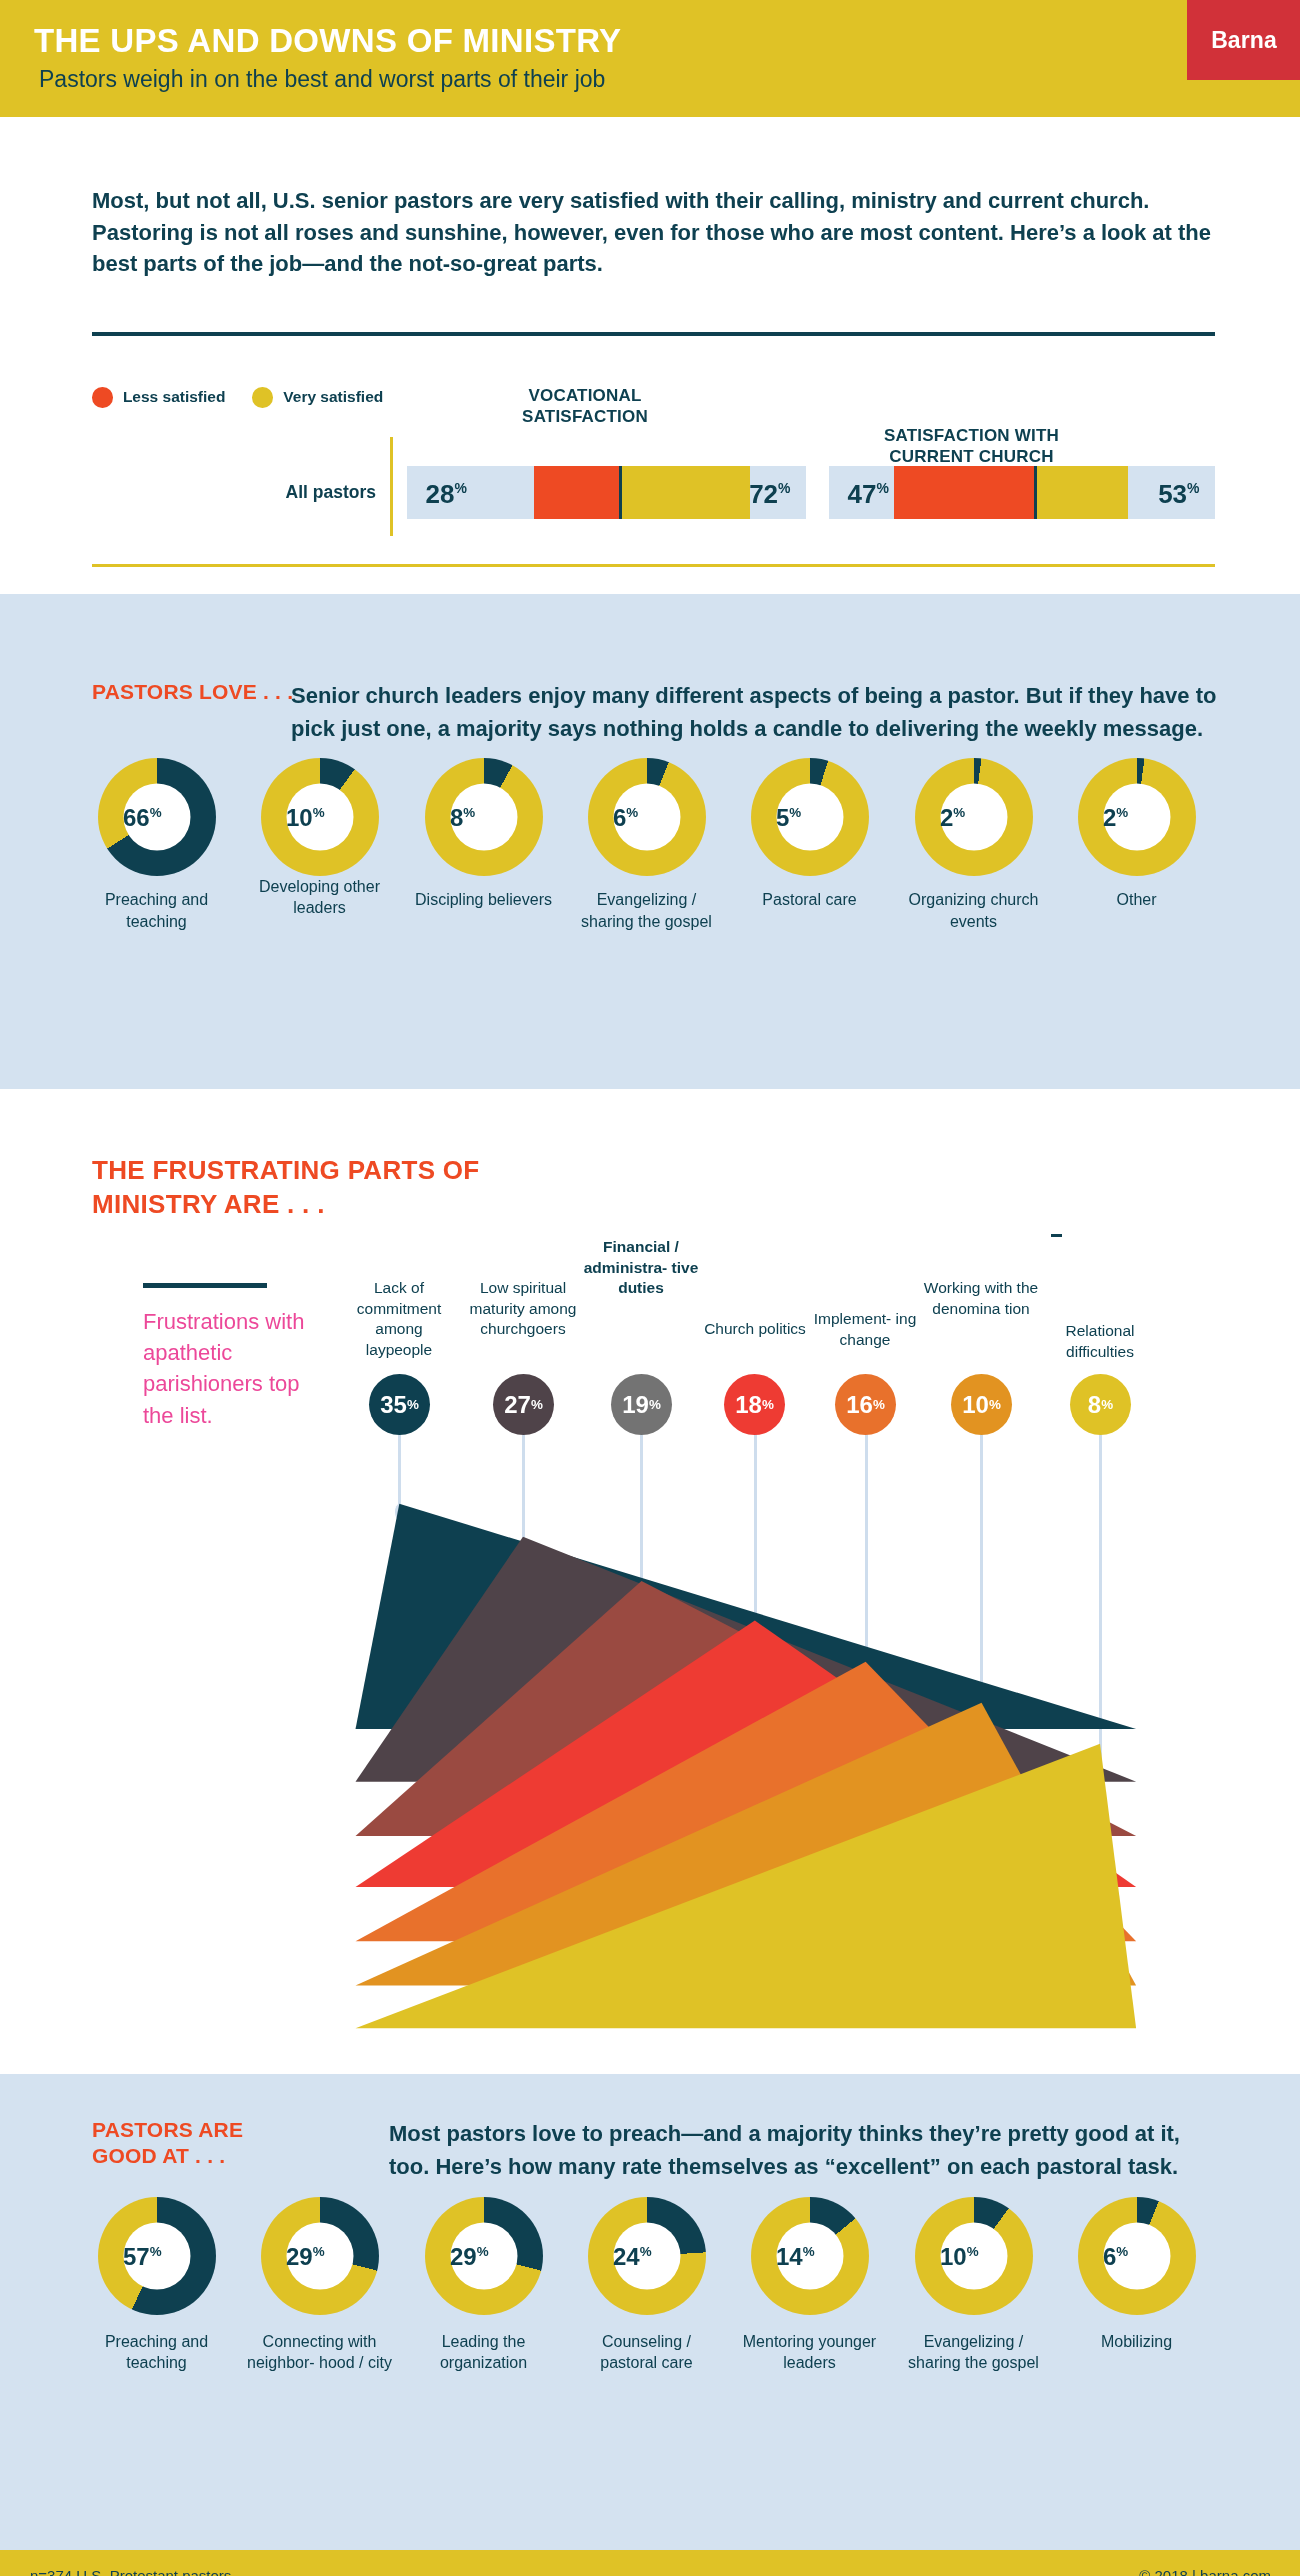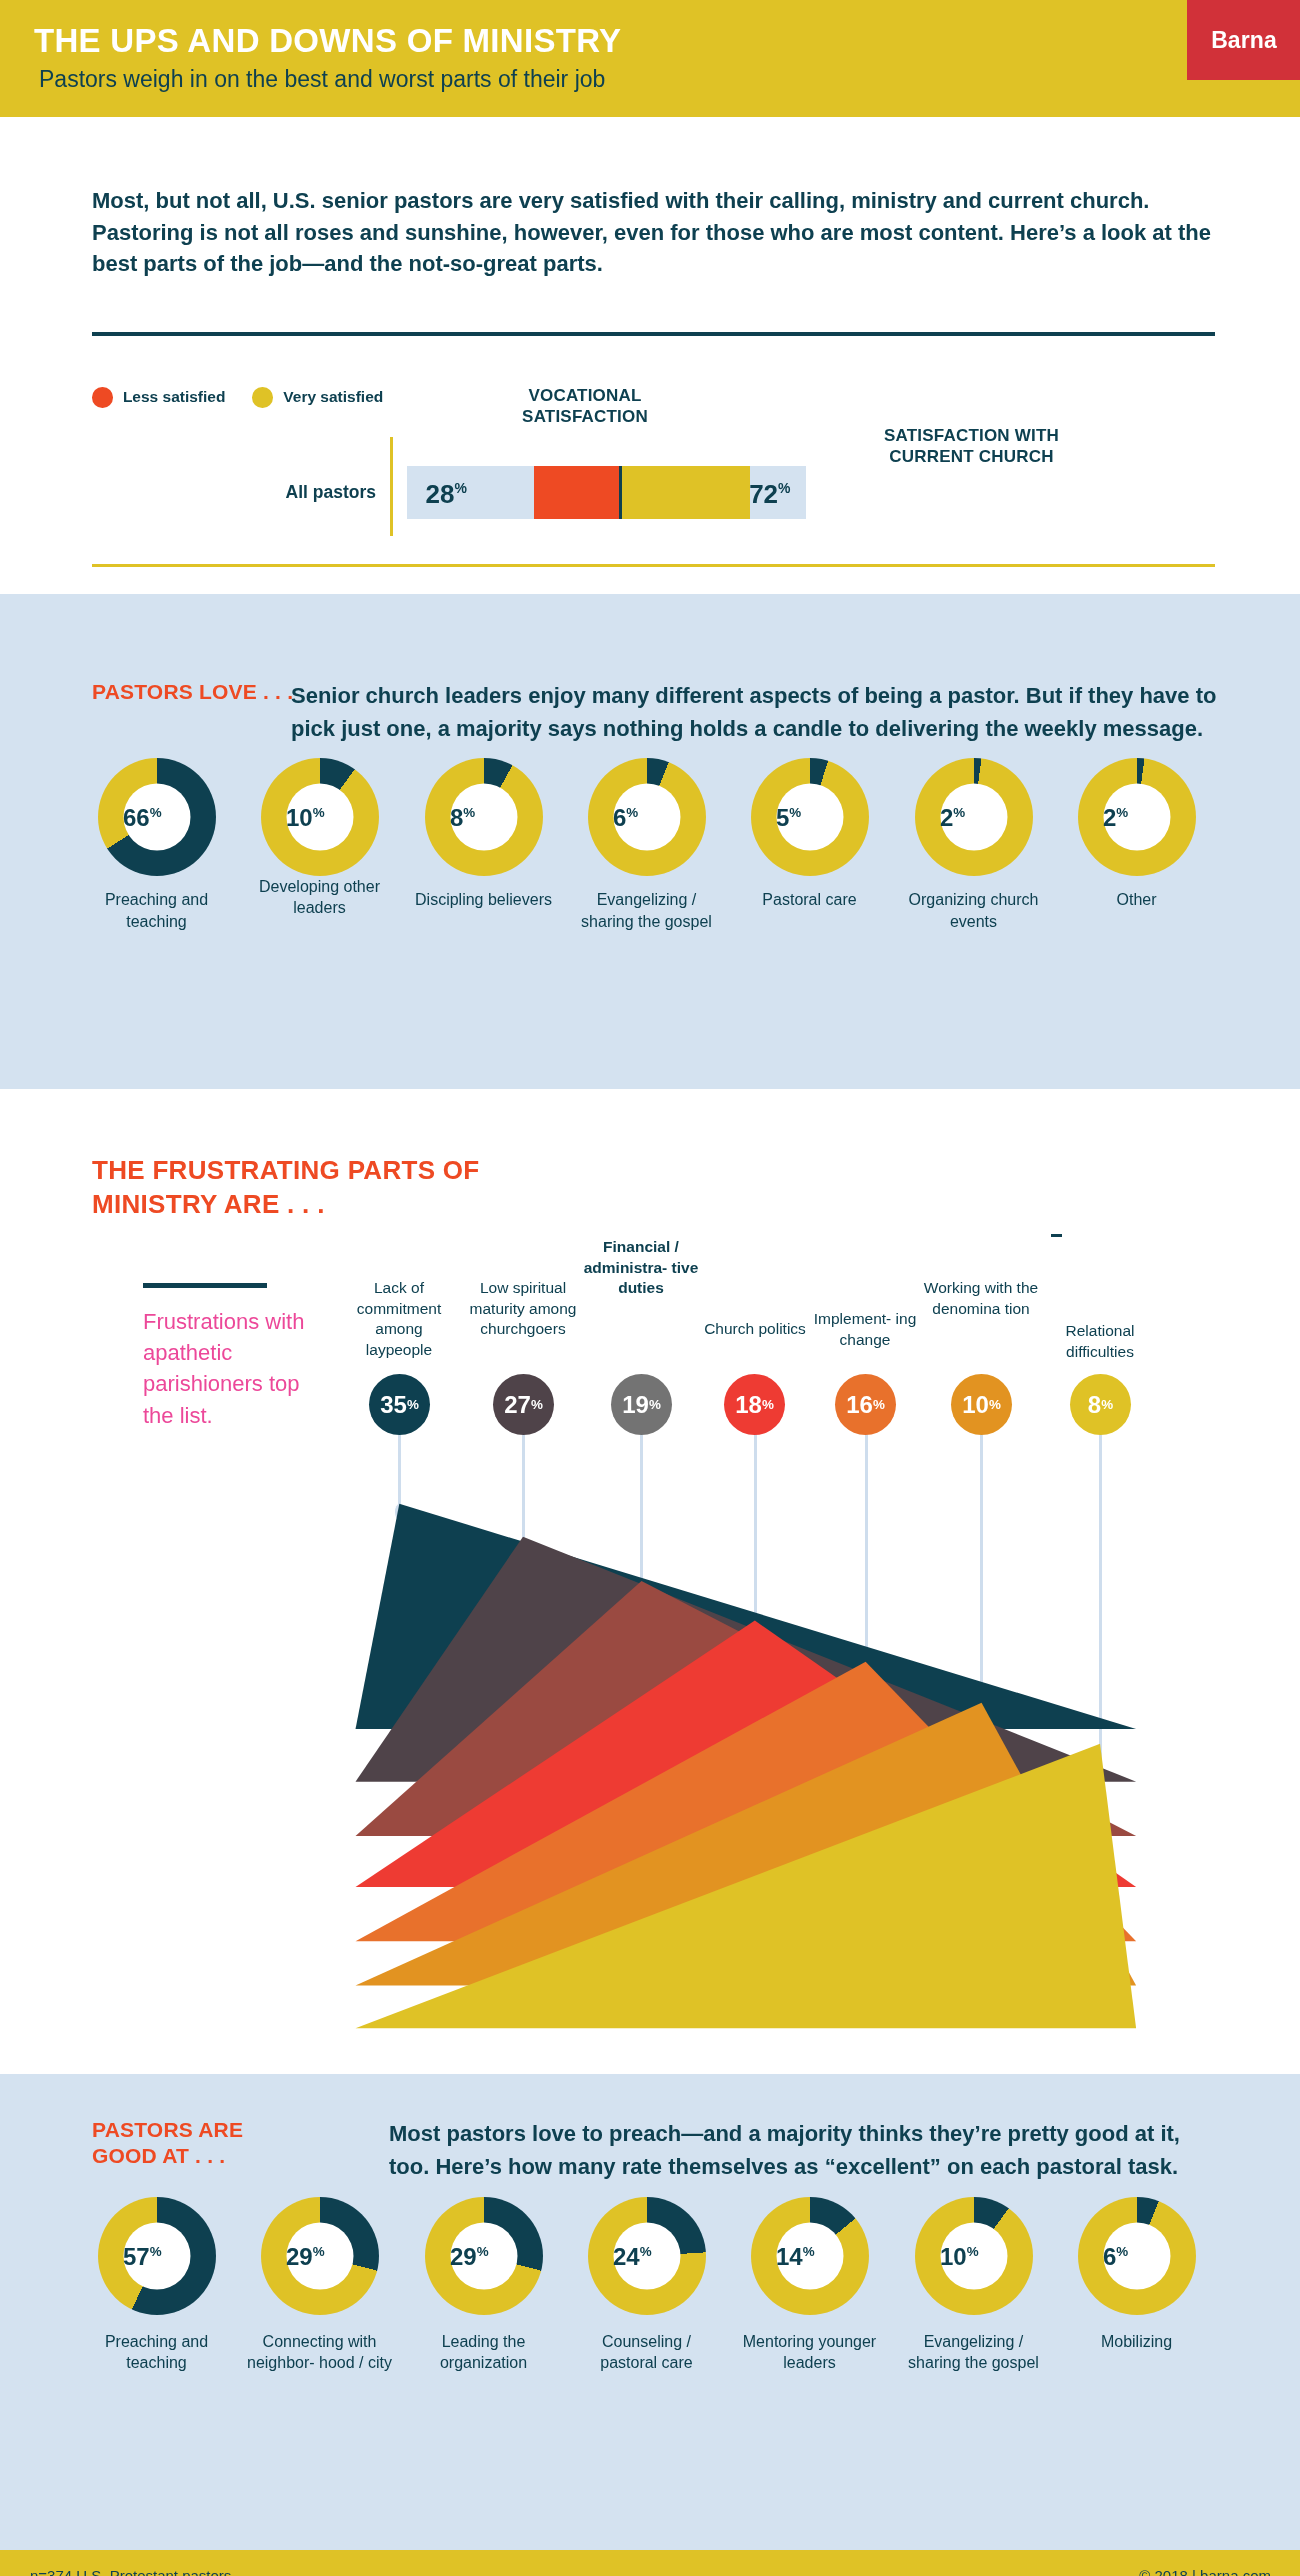--- a/index.html
+++ b/index.html
@@ -180,20 +180,27 @@
 
   <div class="bar-divider-vert"></div>
   <div class="row-label">All pastors</div>
   <div class="barwrap" id="bar-vocational">
       <div class="barseg seg-red" style="left: 127px; width: 87px;"></div>
       <div class="barseg seg-yellow" style="left: 214px; width: 129px;"></div>
       <div class="barseg seg-mid" style="left: 212px;"></div>
       <div class="bar-pct" style="left: 18.5px;"><span>28</span><span class="sup">%</span></div>
       <div class="bar-pct" style="right: 15.5px;"><span>72</span><span class="sup">%</span></div>
     </div>
+  <div class="barwrap" id="bar-church">
+      <div class="barseg seg-red" style="left: 65px; width: 142px;"></div>
+      <div class="barseg seg-yellow" style="left: 207px; width: 92px;"></div>
+      <div class="barseg seg-mid" style="left: 205px;"></div>
+      <div class="bar-pct" style="left: 18.5px;"><span>47</span><span class="sup">%</span></div>
+      <div class="bar-pct" style="right: 15.5px;"><span>53</span><span class="sup">%</span></div>
+    </div>
   <div class="bar-underline"></div>
 
   <div class="panel-love"></div>
   <div class="kicker" id="kicker-love">PASTORS LOVE . . .</div>
   <div class="lede" id="lede-love">Senior church leaders enjoy many different aspects of being a pastor. But if they have to pick just one, a majority says nothing holds a candle to delivering the weekly message.</div>
   <div class="donut-row" id="donut-row-love">
       <div class="donut-cell" style="left: 0px;">
         <div class="donut" style="background: conic-gradient(rgb(14, 64, 80) 0deg, rgb(14, 64, 80) 237.6deg, rgb(223, 194, 38) 237.6deg, rgb(223, 194, 38) 360deg);">
           <div class="hole">
             <div class="num"><span>66</span><span class="sup">%</span></div>

